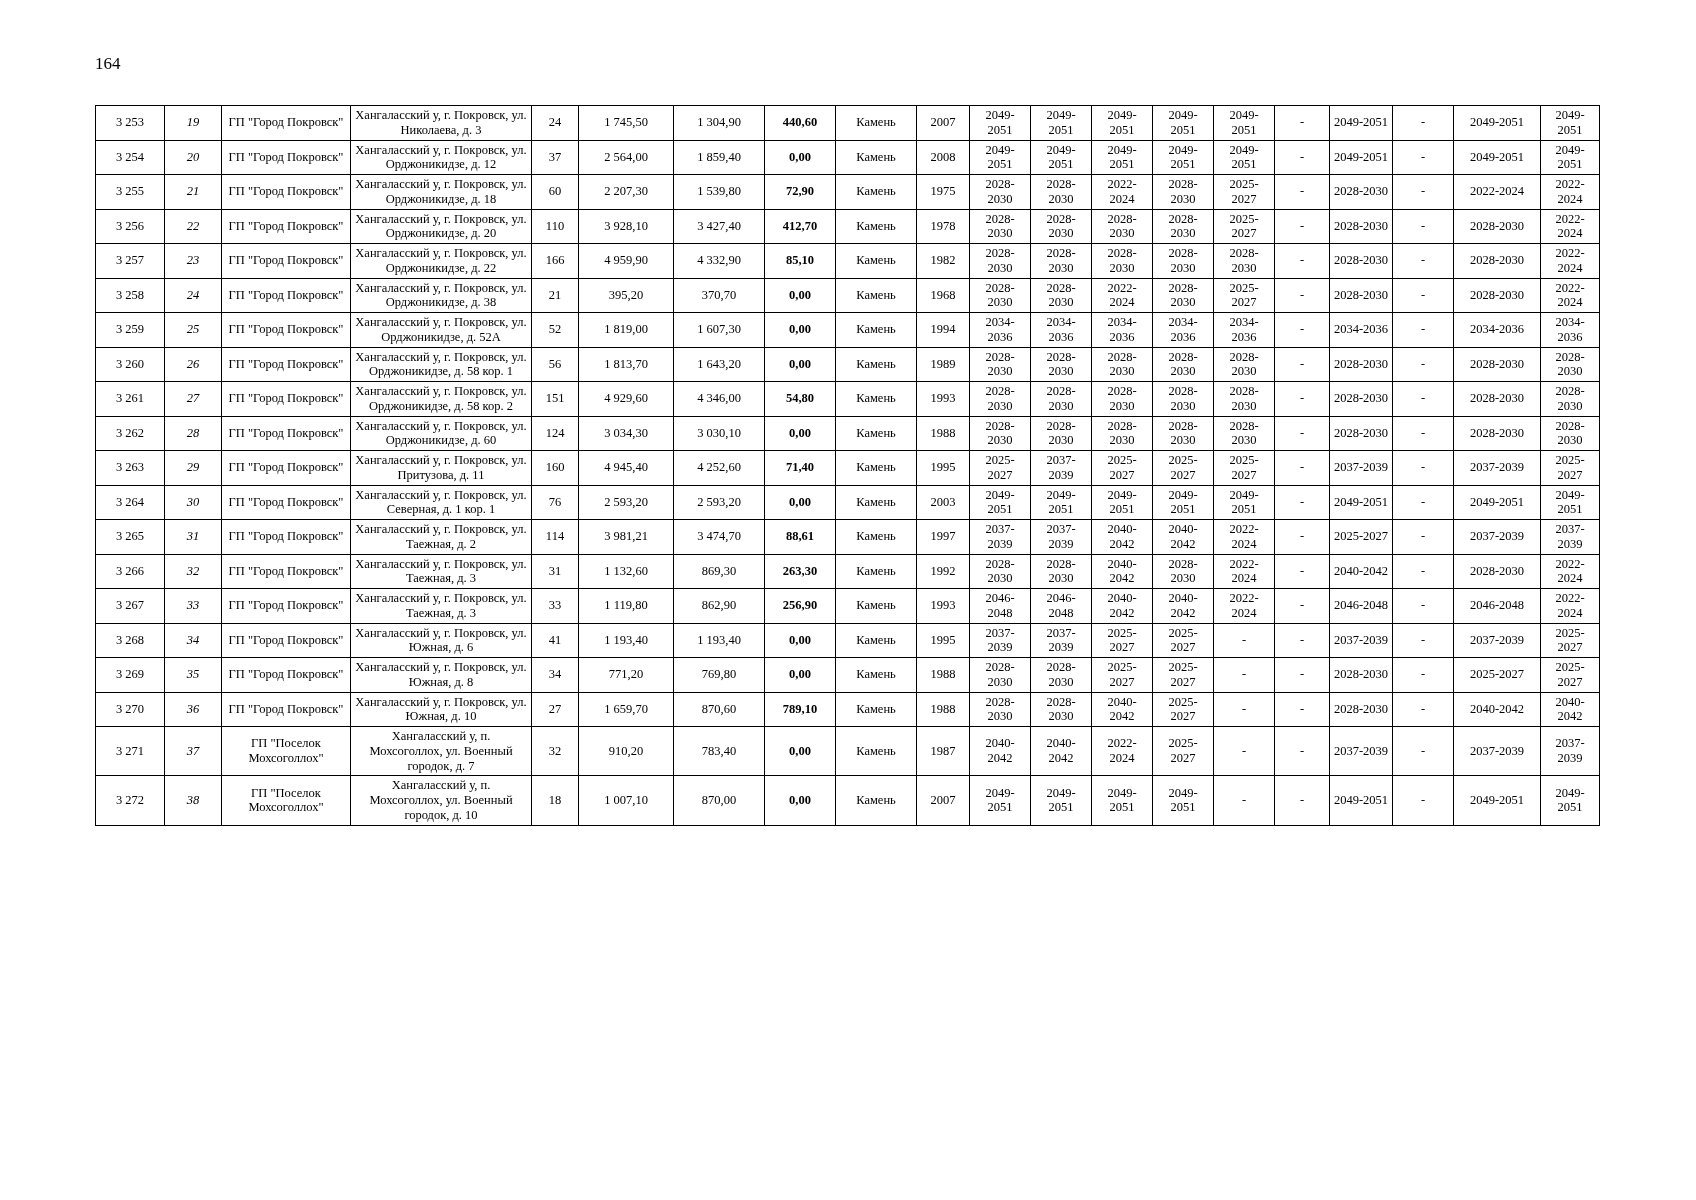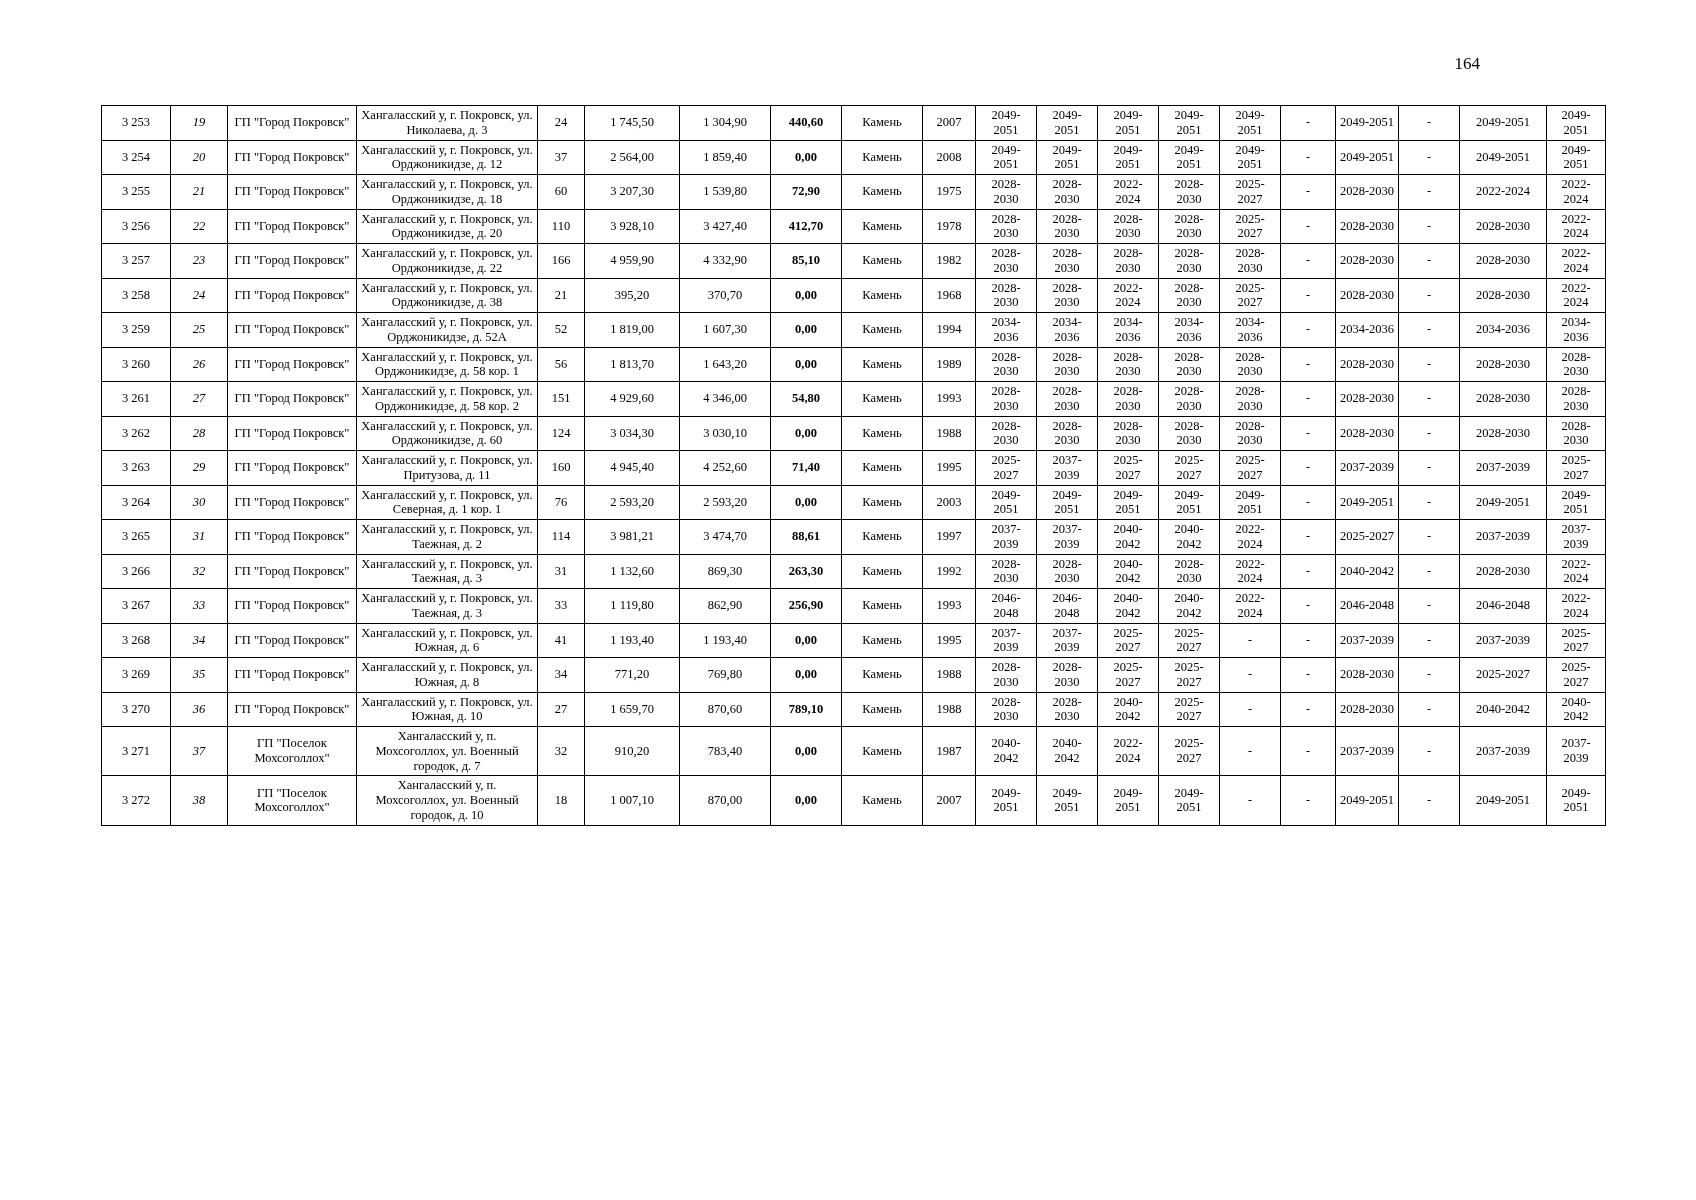--- a/index.html
+++ b/index.html
@@ -19,27 +19,27 @@
     width: 1696px;
     height: 1200px;
     background: #ffffff;
     overflow: hidden;
   }
   .page-number {
     position: absolute;
     top: 54px;
     left: 95px;
     width: 1385px;
-    text-align: right;
+    text-align: left;
     font-size: 17px;
   }
   table.registry {
     position: absolute;
     top: 105px;
-    left: 101px;
+    left: 95px;
     width: 1385px;
     border-collapse: collapse;
     table-layout: fixed;
     font-size: 12.5px;
     line-height: 1.18;
   }
   table.registry td {
     border: 1px solid #000000;
     padding: 2px 3px;
     text-align: center;
@@ -115,21 +115,21 @@
           <td class="col-d2">-</td>
           <td class="col-p7">2049-2051</td>
           <td class="col-p8">2049-2051</td>
         </tr>
         <tr>
           <td class="col-id">3 255</td>
           <td class="col-num">21</td>
           <td class="col-municipality align-left">ГП "Город Покровск"</td>
           <td class="col-address align-left">Хангаласский у, г. Покровск, ул. Орджоникидзе, д. 18</td>
           <td class="col-c5">60</td>
-          <td class="col-c6">3 207,30</td>
+          <td class="col-c6">2 207,30</td>
           <td class="col-c7">1 539,80</td>
           <td class="col-c8">72,90</td>
           <td class="col-material">Камень</td>
           <td class="col-year">1975</td>
           <td class="col-p1">2028-2030</td>
           <td class="col-p2">2028-2030</td>
           <td class="col-p3">2022-2024</td>
           <td class="col-p4">2028-2030</td>
           <td class="col-p5">2025-2027</td>
           <td class="col-d1">-</td>

